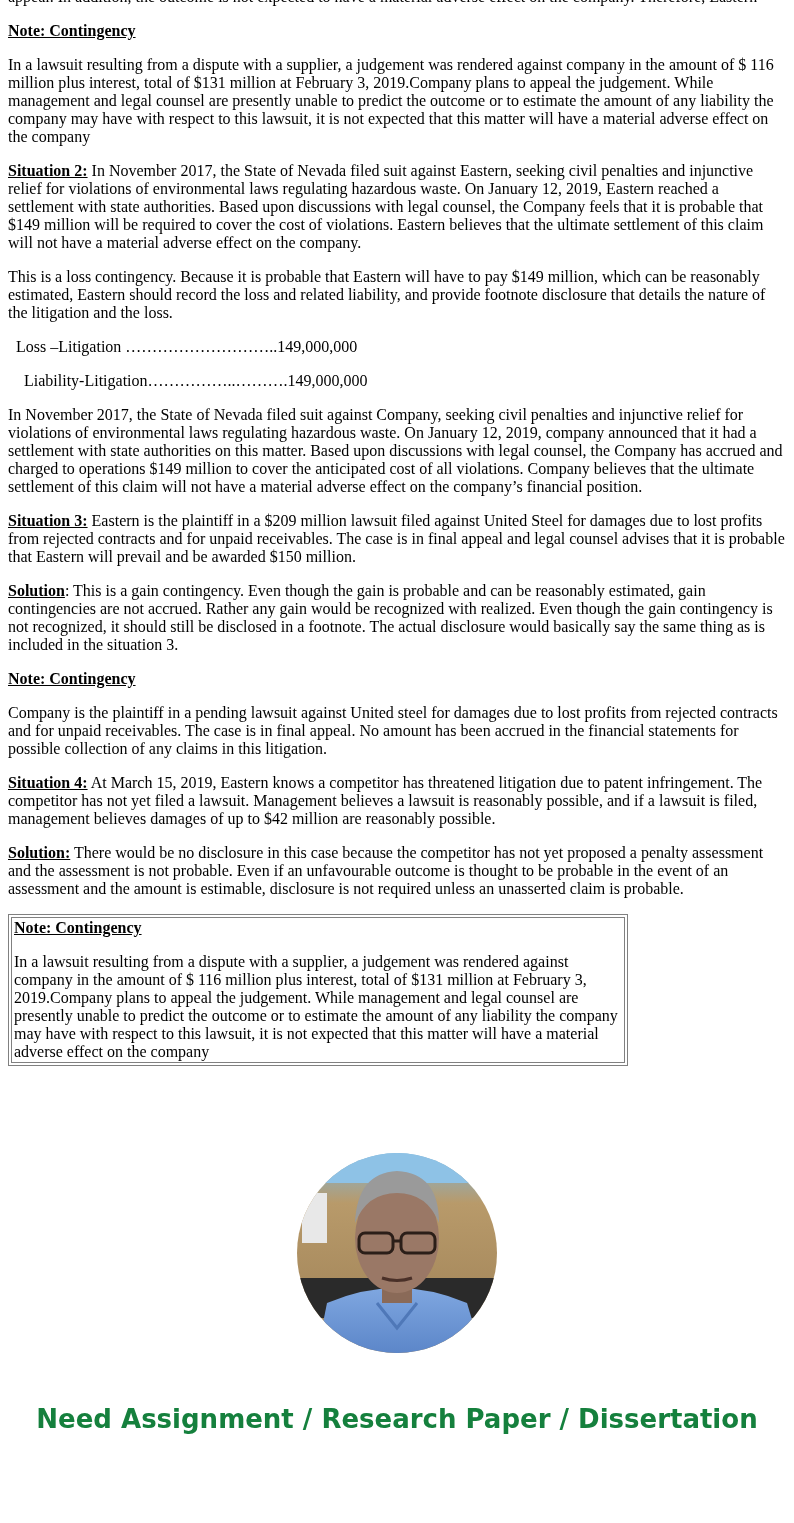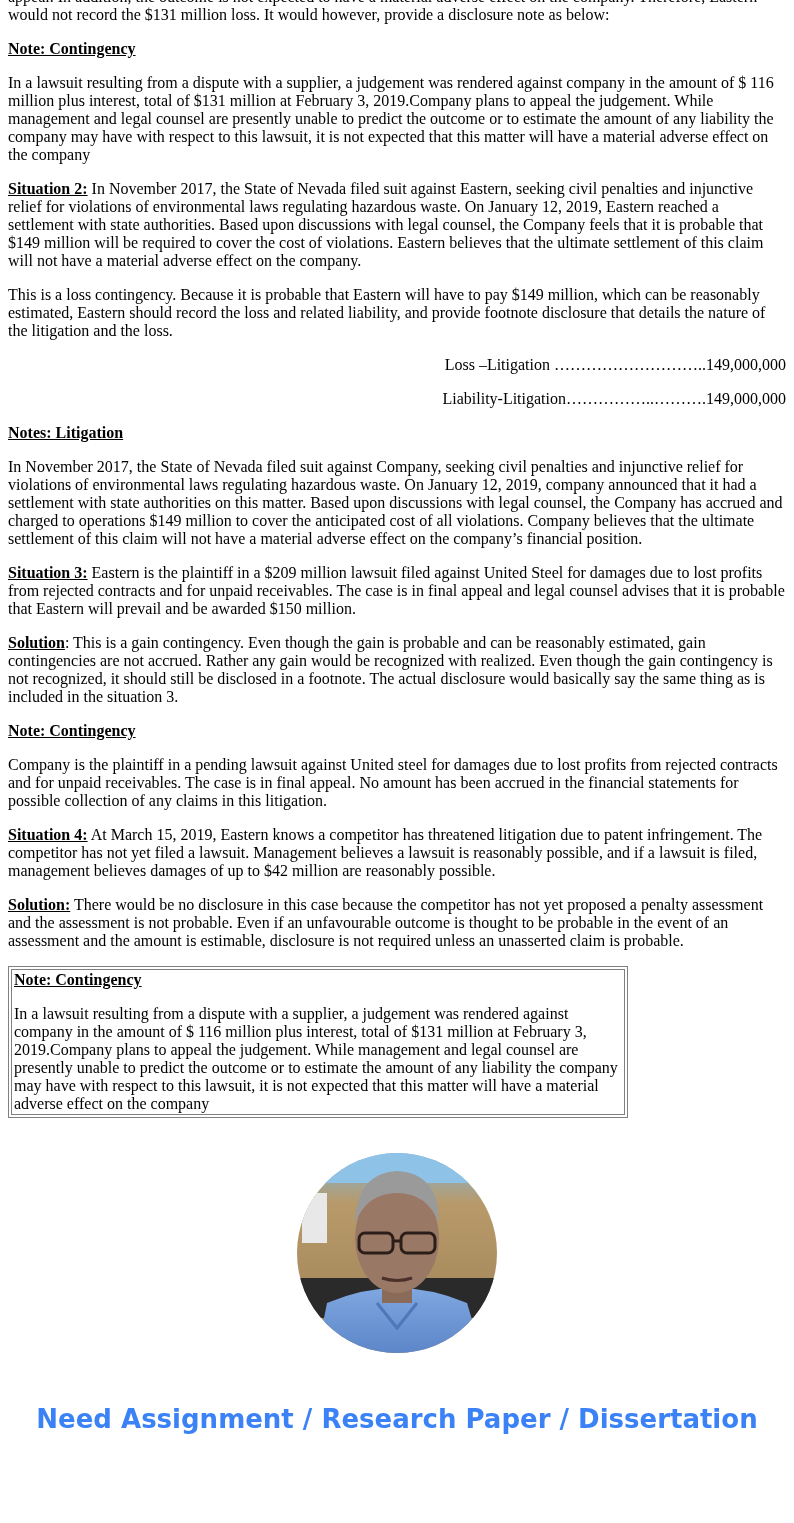--- a/index.html
+++ b/index.html
@@ -10,21 +10,21 @@
     position: relative;
     font-family: "Liberation Serif", serif;
     font-size: 16px;
     line-height: 18px;
     color: #000000;
   }
   .page { position: absolute; left: 8px; top: -12px; width: 778px; }
   p { margin: 0 0 16px 0; }
   b { font-weight: bold; text-decoration: underline; }
   .clip-line { height: 18px; overflow: hidden; }
-  .entry { margin: 0 0 16px 8px; white-space: nowrap; text-align: right; }
+  .entry { margin: 0 0 16px 8px; white-space: nowrap; }
   .entry.indent { padding-left: 8px; font-family: Liberation Serif, serif; }
   table.note-box {
     border: 1px solid #808080;
     border-collapse: separate;
     border-spacing: 2px;
     width: 620px;
     margin: 0 0 0 0;
   }
   table.note-box td {
     border: 1px solid #808080;
@@ -38,42 +38,40 @@
     width: 200px; height: 200px; border-radius: 50%;
     overflow: hidden;
   }
   .promo {
     position: absolute; left: 0; top: 1404px; width: 794px;
     text-align: center;
     font-family: "DejaVu Sans", sans-serif;
     font-weight: bold;
     font-size: 26px;
     line-height: 30px;
-    color: #3b82f6;
+    color: #15803d;
   }
 </style>
 </head>
 <body>
 
 <div class="page">
   <p>
     <span class="clip-line" style="display:block;color:#000;">appeal. In addition, the outcome is not expected to have a material adverse effect on the company. Therefore, Eastern</span>
-    <span>would not record the $131 million loss. It would however, provide a disclosure note as below:</span>
   </p>
 
   <p><b>Note: Contingency</b></p>
   <p>In a lawsuit resulting from a dispute with a supplier, a judgement was rendered against company in the amount of $ 116 million plus interest, total of $131 million at February 3, 2019.Company plans to appeal the judgement. While management and legal counsel are presently unable to predict the outcome or to estimate the amount of any liability the company may have with respect to this lawsuit, it is not expected that this matter will have a material adverse effect on the company</p>
 
   <p><b>Situation 2:</b><span> In November 2017, the State of Nevada filed suit against Eastern, seeking civil penalties and injunctive relief for violations of environmental laws regulating hazardous waste. On January 12, 2019, Eastern reached a settlement with state authorities. Based upon discussions with legal counsel, the Company feels that it is probable that $149 million will be required to cover the cost of violations. Eastern believes that the ultimate settlement of this claim will not have a material adverse effect on the company.</span></p>
   <p>This is a loss contingency. Because it is probable that Eastern will have to pay $149 million, which can be reasonably estimated, Eastern should record the loss and related liability, and provide footnote disclosure that details the nature of the litigation and the loss.</p>
 
   <div class="entry"><span>Loss –Litigation ………………………..</span><span>149,000,000</span></div>
   <div class="entry indent"><span>Liability-Litigation……………..……….</span><span>149,000,000</span></div>
 
-  <p><b>Notes: Litigation</b></p>
   <p>In November 2017, the State of Nevada filed suit against Company, seeking civil penalties and injunctive relief for violations of environmental laws regulating hazardous waste. On January 12, 2019, company announced that it had a settlement with state authorities on this matter. Based upon discussions with legal counsel, the Company has accrued and charged to operations $149 million to cover the anticipated cost of all violations. Company believes that the ultimate settlement of this claim will not have a material adverse effect on the company’s financial position.</p>
 
   <p><b>Situation 3:</b><span> Eastern is the plaintiff in a $209 million lawsuit filed against United Steel for damages due to lost profits from rejected contracts and for unpaid receivables. The case is in final appeal and legal counsel advises that it is probable that Eastern will prevail and be awarded $150 million.</span></p>
   <p><b>Solution</b><span>: This is a gain contingency. Even though the gain is probable and can be reasonably estimated, gain contingencies are not accrued. Rather any gain would be recognized with realized. Even though the gain contingency is not recognized, it should still be disclosed in a footnote. The actual disclosure would basically say the same thing as is included in the situation 3.</span></p>
 
   <p><b>Note: Contingency</b></p>
   <p>Company is the plaintiff in a pending lawsuit against United steel for damages due to lost profits from rejected contracts and for unpaid receivables. The case is in final appeal. No amount has been accrued in the financial statements for possible collection of any claims in this litigation.</p>
 
   <p><b>Situation 4:</b><span> At March 15, 2019, Eastern knows a competitor has threatened litigation due to patent infringement. The competitor has not yet filed a lawsuit. Management believes a lawsuit is reasonably possible, and if a lawsuit is filed, management believes damages of up to $42 million are reasonably possible.</span></p>
   <p><b>Solution:</b><span> There would be no disclosure in this case because the competitor has not yet proposed a penalty assessment and the assessment is not probable. Even if an unfavourable outcome is thought to be probable in the event of an assessment and the amount is estimable, disclosure is not required unless an unasserted claim is probable.</span></p>

